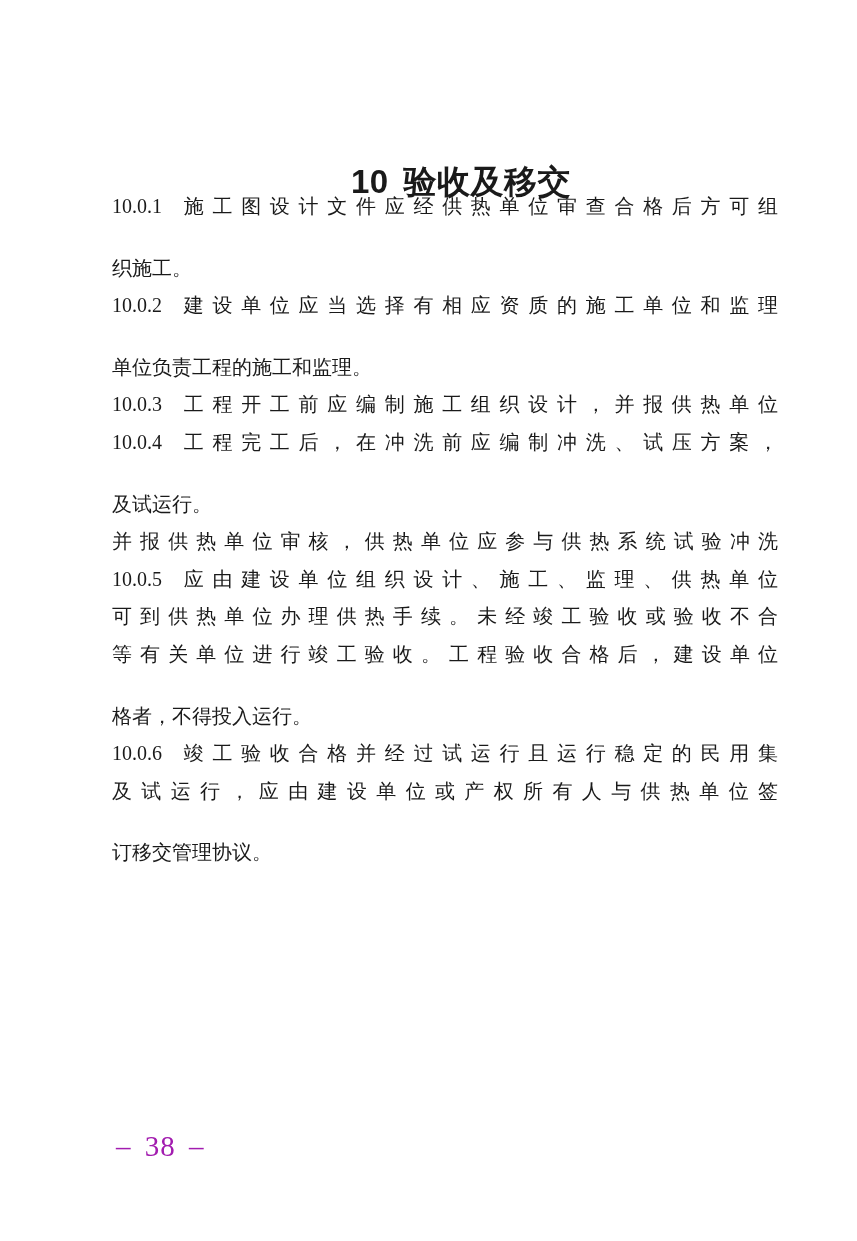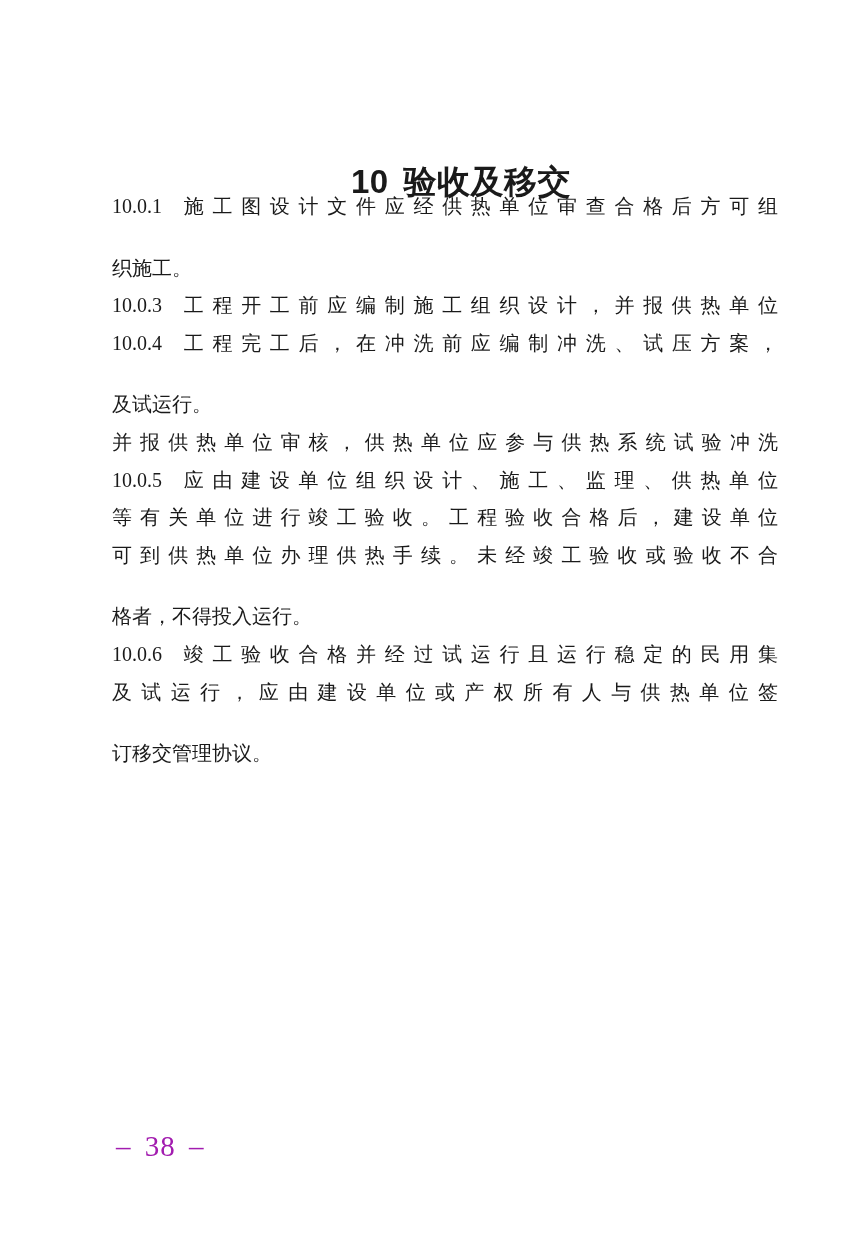--- a/index.html
+++ b/index.html
@@ -78,31 +78,35 @@
   <h1 class="chapter-title">
     <span class="chapter-num">10</span><span class="chapter-text">验收及移交</span>
   </h1>
 
   <div class="clauses" id="clauses">
       <div class="clause">
         <div class="line"><span class="clause-num">10.0.1</span><span>施工图设计文件应经供热单位审查合格后方可组</span></div>
         <div class="line final">织施工。</div>
       </div>
       <div class="clause">
+        <div class="line"><span class="clause-num">10.0.2</span><span>建设单位应当选择有相应资质的施工单位和监理</span></div>
+        <div class="line final">单位负责工程的施工和监理。</div>
+      </div>
+      <div class="clause">
         <div class="line"><span class="clause-num">10.0.3</span><span>工程开工前应编制施工组织设计，并报供热单位</span></div>
       </div>
       <div class="clause">
         <div class="line"><span class="clause-num">10.0.4</span><span>工程完工后，在冲洗前应编制冲洗、试压方案，</span></div>
         <div class="line final">及试运行。</div>
         <div class="line">并报供热单位审核，供热单位应参与供热系统试验冲洗</div>
       </div>
       <div class="clause">
         <div class="line"><span class="clause-num">10.0.5</span><span>应由建设单位组织设计、施工、监理、供热单位</span></div>
+        <div class="line">可到供热单位办理供热手续。未经竣工验收或验收不合</div>
         <div class="line">等有关单位进行竣工验收。工程验收合格后，建设单位</div>
-        <div class="line">可到供热单位办理供热手续。未经竣工验收或验收不合</div>
         <div class="line final">格者，不得投入运行。</div>
       </div>
       <div class="clause">
         <div class="line"><span class="clause-num">10.0.6</span><span>竣工验收合格并经过试运行且运行稳定的民用集</span></div>
         <div class="line">及试运行，应由建设单位或产权所有人与供热单位签</div>
         <div class="line final">订移交管理协议。</div>
       </div>
     </div>
 
   <div class="page-number">– 38 –</div>

